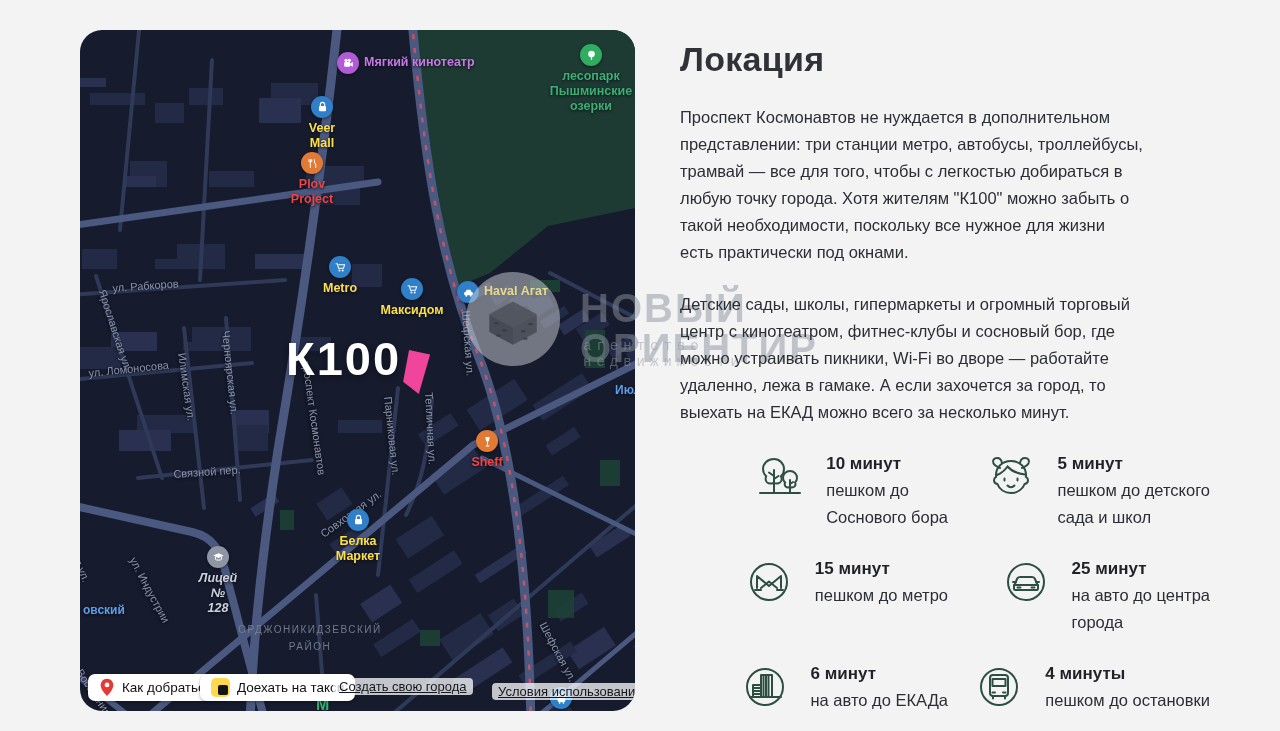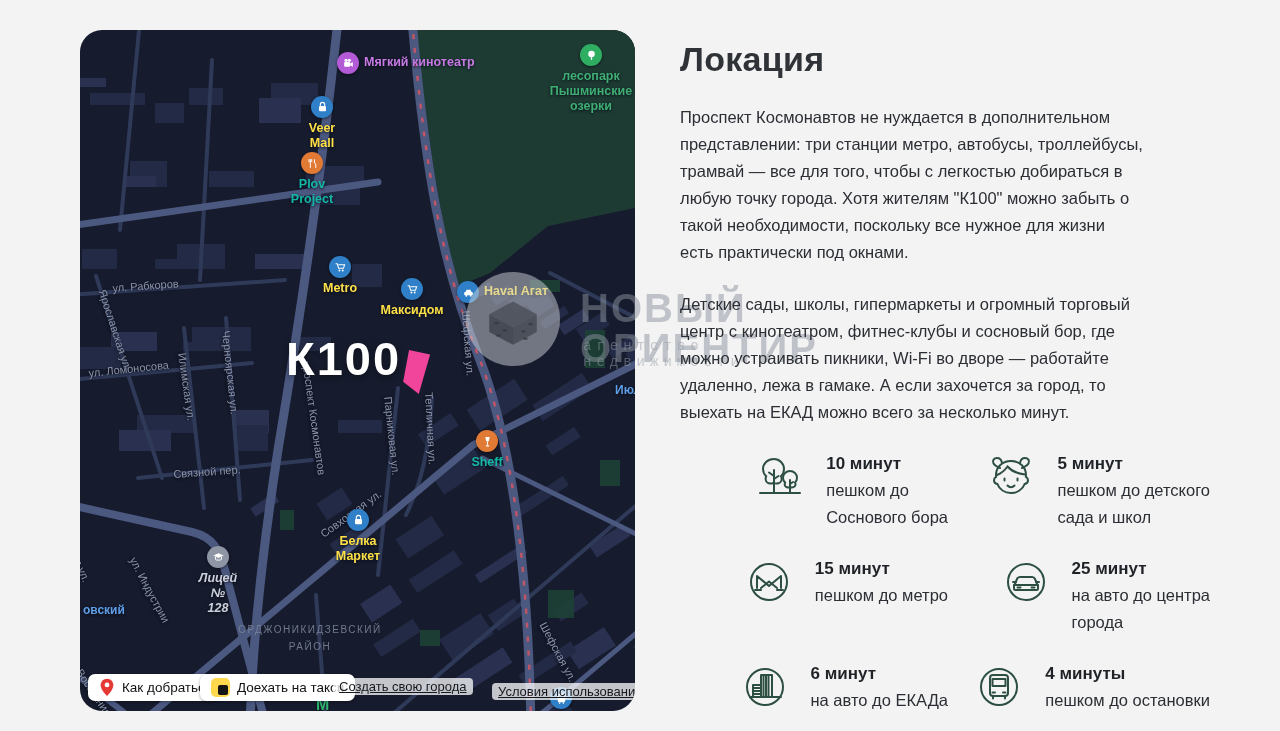--- a/index.html
+++ b/index.html
@@ -58,21 +58,21 @@
     position:absolute; left:11px; top:25px;
     transform:translateX(-50%);
     font-size:12.5px; font-weight:bold;
     white-space:pre-line; text-align:center;
     text-shadow:0 1px 3px rgba(8,12,24,.95);
     line-height:15px;
   }
   .poi-label.side { left:27px; top:3px; transform:none; text-align:left; white-space:nowrap; }
   .lbl-blue   { color:#fde047; }
   .lbl-purple { color:#c779e3; }
-  .lbl-orange { color:#14b8a6; }
+  .lbl-orange { color:#ef4444; }
   .lbl-green  { color:#3fae73; }
   .lbl-gray   { color:#ccd1dc;font-style:italic; }
   
   .k100 {
     position:absolute; left:206px; top:306px; z-index:5;
     display:flex; align-items:flex-start;
   }
   .k100-text {
     font-size:47px; font-weight:bold; color:#ffffff;
     letter-spacing:2px; line-height:46px;

